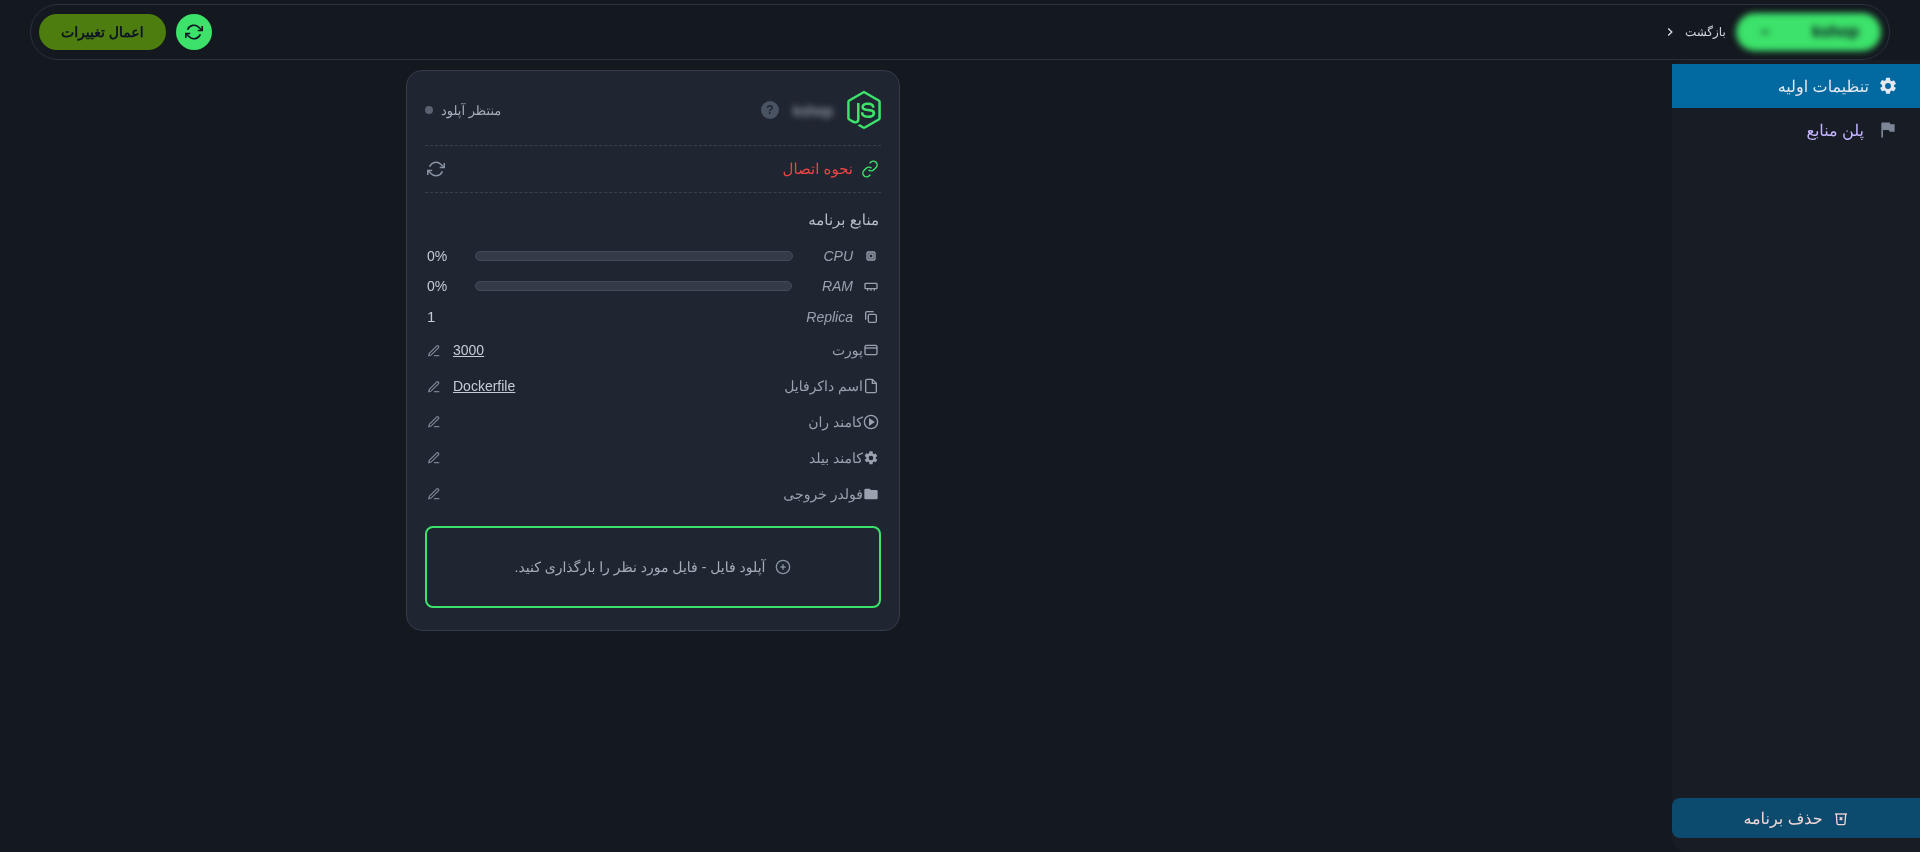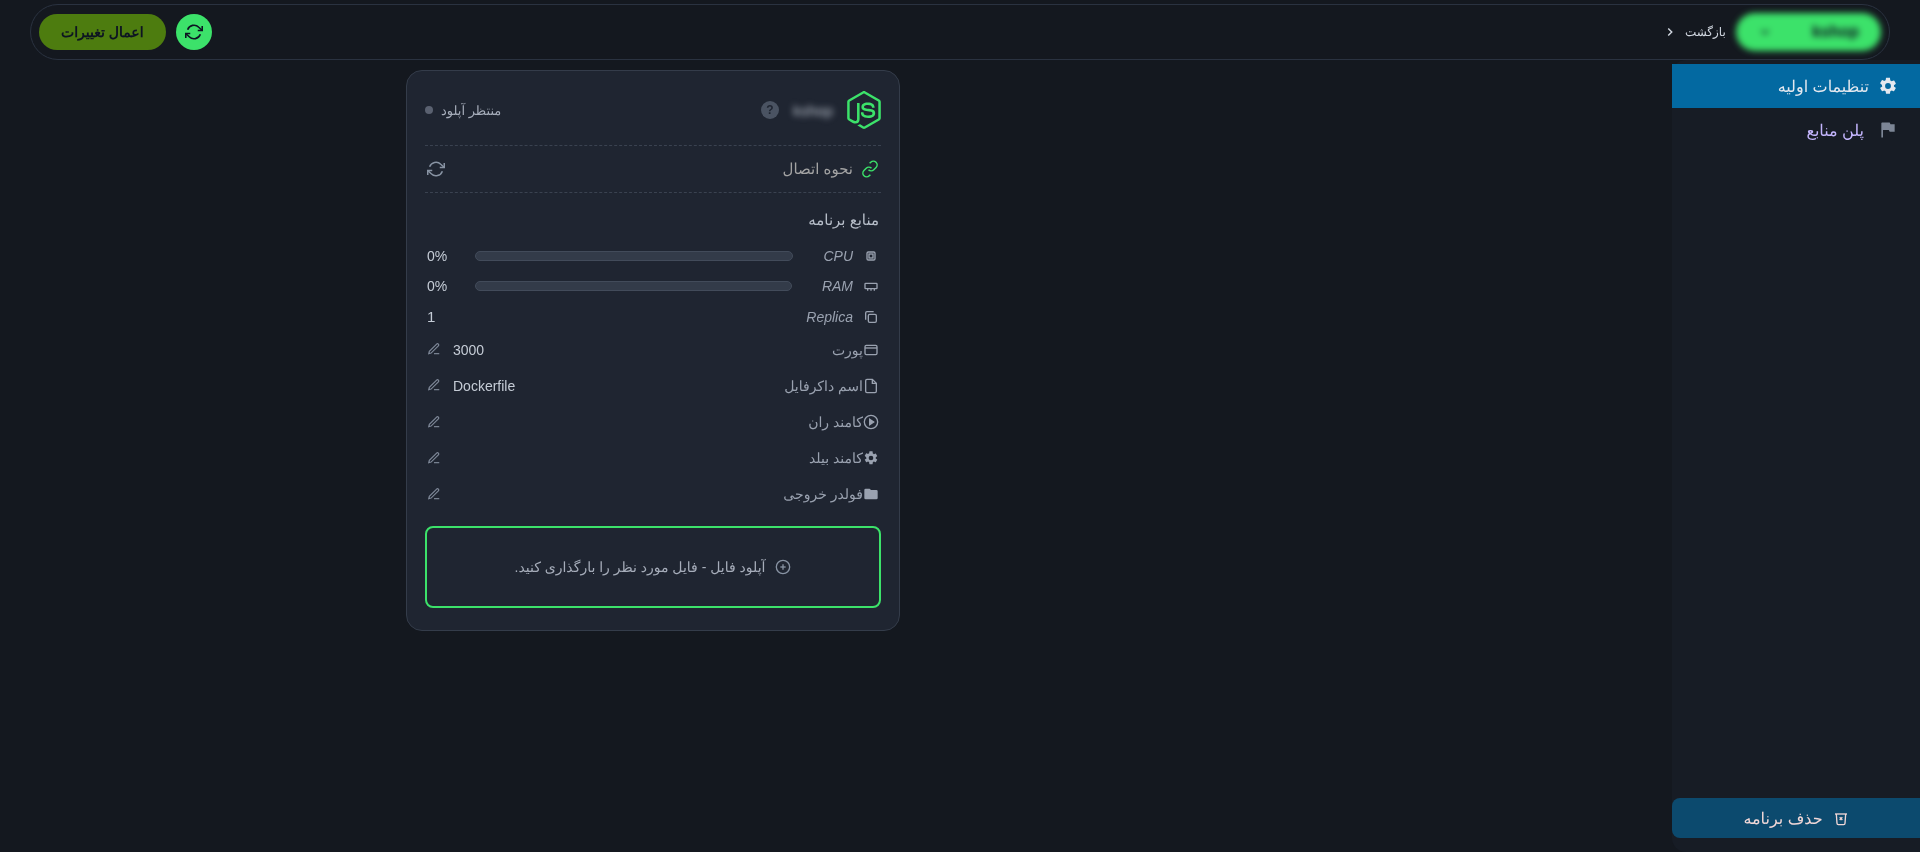--- a/index.html
+++ b/index.html
@@ -188,21 +188,21 @@
   display: flex;
   align-items: center;
   justify-content: space-between;
   padding: 14px 2px;
   border-bottom: 1px dashed #3a4250;
 }
 .connection-link {
   display: flex;
   align-items: center;
   gap: 8px;
-  color: #a3a3a3;
+  color: #ef4444;
   font-size: 15px;
   cursor: pointer;
 }
 .reload-icon {
   color: #8893a3;
   cursor: pointer;
 }
 .section-title {
   text-align: right;
   font-size: 15px;
@@ -255,22 +255,23 @@
   padding: 10px 2px;
 }
 .cfg-label {
   display: flex;
   align-items: center;
   font-size: 14px;
   color: #9aa2b0;
 }
 .cfg-value-wrap {
   display: flex;
-  align-items: flex-start;
+  align-items: flex-end;
   gap: 12px;
+  text-decoration: underline;
 }
 .cfg-value {
   font-size: 14px;
   color: #c5ccd6;
   direction: ltr;
 }
 .edit-icon {
   color: #7f8999;
   cursor: pointer;
 }

